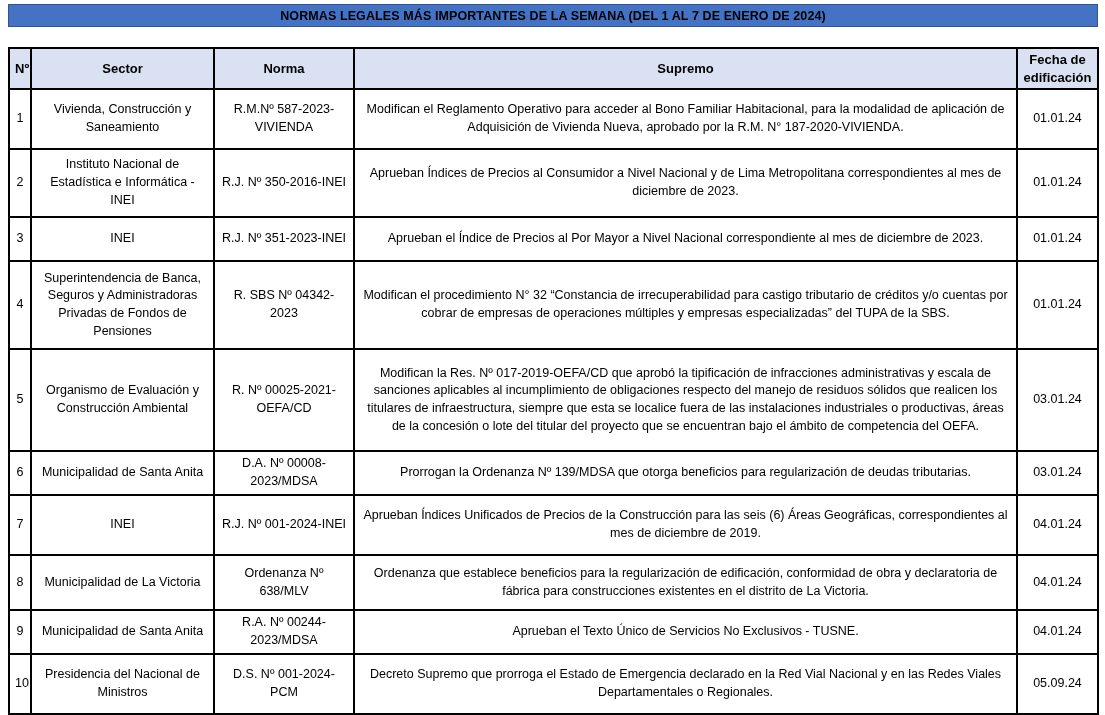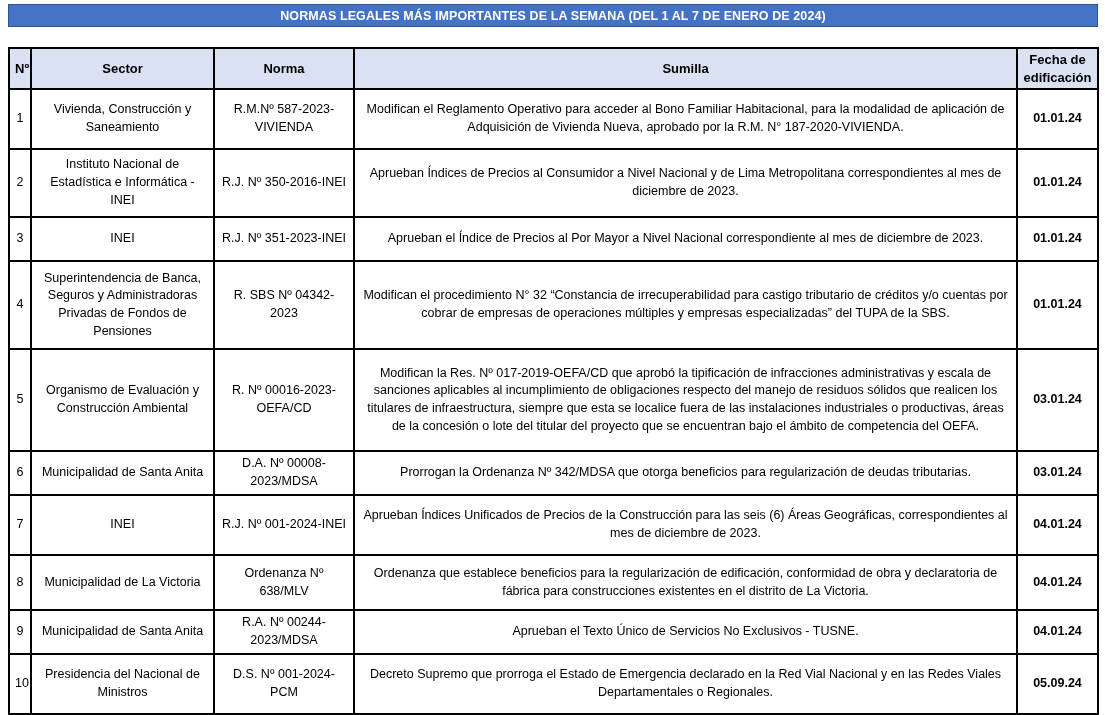--- a/index.html
+++ b/index.html
@@ -14,21 +14,21 @@
     margin: 4px 0 0 8px;
     width: 1088px;
     height: 21px;
     background: #4472C4;
     border: 1px solid #31538F;
     display: flex;
     align-items: center;
     justify-content: center;
   }
   .title-bar span {
-    color: #ffffff;
+    color: #000000;
     font-weight: bold;
     font-size: 12.5px;
     letter-spacing: 0.1px;
     white-space: nowrap;
   }
   table.norms {
     margin: 20px 0 0 8px;
     border-collapse: collapse;
     table-layout: fixed;
     width: 1089px;
@@ -44,21 +44,21 @@
   }
   table.norms th {
     background: #D9E1F2;
     font-weight: bold;
     font-size: 13px;
     height: 34px;
     line-height: 1.35;
   }
   td.col-num   { font-size: 12px; padding: 2px 1px; }
   td.col-norma { font-size: 12px; padding: 2px 3px; }
-  td.col-fecha { font-weight: bold; font-size: 12.5px; }
+  td.col-fecha { font-weight: normal; font-size: 12.5px; }
   tr.partial td { border-bottom: none; }
 </style>
 </head>
 <body>
 
 <div class="title-bar">
   <span>NORMAS LEGALES MÁS IMPORTANTES DE LA SEMANA (DEL 1 AL 7 DE ENERO DE 2024)</span>
 </div>
 
 <table class="norms">
@@ -67,21 +67,21 @@
     <col style="width:183px">
     <col style="width:140px">
     <col style="width:663px">
     <col style="width:81px">
   </colgroup>
   <thead>
     <tr id="header-row">
         <th>Nº</th>
         <th>Sector</th>
         <th>Norma</th>
-        <th>Sumilla</th>
+        <th>Supremo</th>
         <th>Fecha de edificación</th>
       </tr>
   </thead>
   <tbody id="table-body">
       <tr style="height: 60px;">
         <td class="col-num">1</td>
         <td class="col-sector">Vivienda, Construcción y Saneamiento</td>
         <td class="col-norma">R.M.Nº 587-2023-VIVIENDA</td>
         <td class="col-sumilla">Modifican el Reglamento Operativo para acceder al Bono Familiar Habitacional, para la modalidad de aplicación de Adquisición de Vivienda Nueva, aprobado por la R.M. N° 187-2020-VIVIENDA.</td>
         <td class="col-fecha">01.01.24</td>
@@ -103,36 +103,36 @@
       <tr style="height: 88px;">
         <td class="col-num">4</td>
         <td class="col-sector">Superintendencia de Banca, Seguros y Administradoras Privadas de Fondos de Pensiones</td>
         <td class="col-norma">R. SBS Nº 04342-2023</td>
         <td class="col-sumilla">Modifican el procedimiento N° 32 “Constancia de irrecuperabilidad para castigo tributario de créditos y/o cuentas por cobrar de empresas de operaciones múltiples y empresas especializadas” del TUPA de la SBS.</td>
         <td class="col-fecha">01.01.24</td>
       </tr>
       <tr style="height: 102px;">
         <td class="col-num">5</td>
         <td class="col-sector">Organismo de Evaluación y Construcción Ambiental</td>
-        <td class="col-norma">R. Nº 00016-2023-OEFA/CD</td>
+        <td class="col-norma">R. Nº 00025-2021-OEFA/CD</td>
         <td class="col-sumilla">Modifican la Res. Nº 017-2019-OEFA/CD que aprobó la tipificación de infracciones administrativas y escala de sanciones aplicables al incumplimiento de obligaciones respecto del manejo de residuos sólidos que realicen los titulares de infraestructura, siempre que esta se localice fuera de las instalaciones industriales o productivas, áreas de la concesión o lote del titular del proyecto que se encuentran bajo el ámbito de competencia del OEFA.</td>
         <td class="col-fecha">03.01.24</td>
       </tr>
       <tr style="height: 44px;">
         <td class="col-num">6</td>
         <td class="col-sector">Municipalidad de Santa Anita</td>
         <td class="col-norma">D.A. Nº 00008-2023/MDSA</td>
-        <td class="col-sumilla">Prorrogan la Ordenanza Nº 342/MDSA que otorga beneficios para regularización de deudas tributarias.</td>
+        <td class="col-sumilla">Prorrogan la Ordenanza Nº 139/MDSA que otorga beneficios para regularización de deudas tributarias.</td>
         <td class="col-fecha">03.01.24</td>
       </tr>
       <tr style="height: 60px;">
         <td class="col-num">7</td>
         <td class="col-sector">INEI</td>
         <td class="col-norma">R.J. Nº 001-2024-INEI</td>
-        <td class="col-sumilla">Aprueban Índices Unificados de Precios de la Construcción para las seis (6) Áreas Geográficas, correspondientes al mes de diciembre de 2023.</td>
+        <td class="col-sumilla">Aprueban Índices Unificados de Precios de la Construcción para las seis (6) Áreas Geográficas, correspondientes al mes de diciembre de 2019.</td>
         <td class="col-fecha">04.01.24</td>
       </tr>
       <tr style="height: 55px;">
         <td class="col-num">8</td>
         <td class="col-sector">Municipalidad de La Victoria</td>
         <td class="col-norma">Ordenanza Nº 638/MLV</td>
         <td class="col-sumilla">Ordenanza que establece beneficios para la regularización de edificación, conformidad de obra y declaratoria de fábrica para construcciones existentes en el distrito de La Victoria.</td>
         <td class="col-fecha">04.01.24</td>
       </tr>
       <tr style="height: 44px;">

